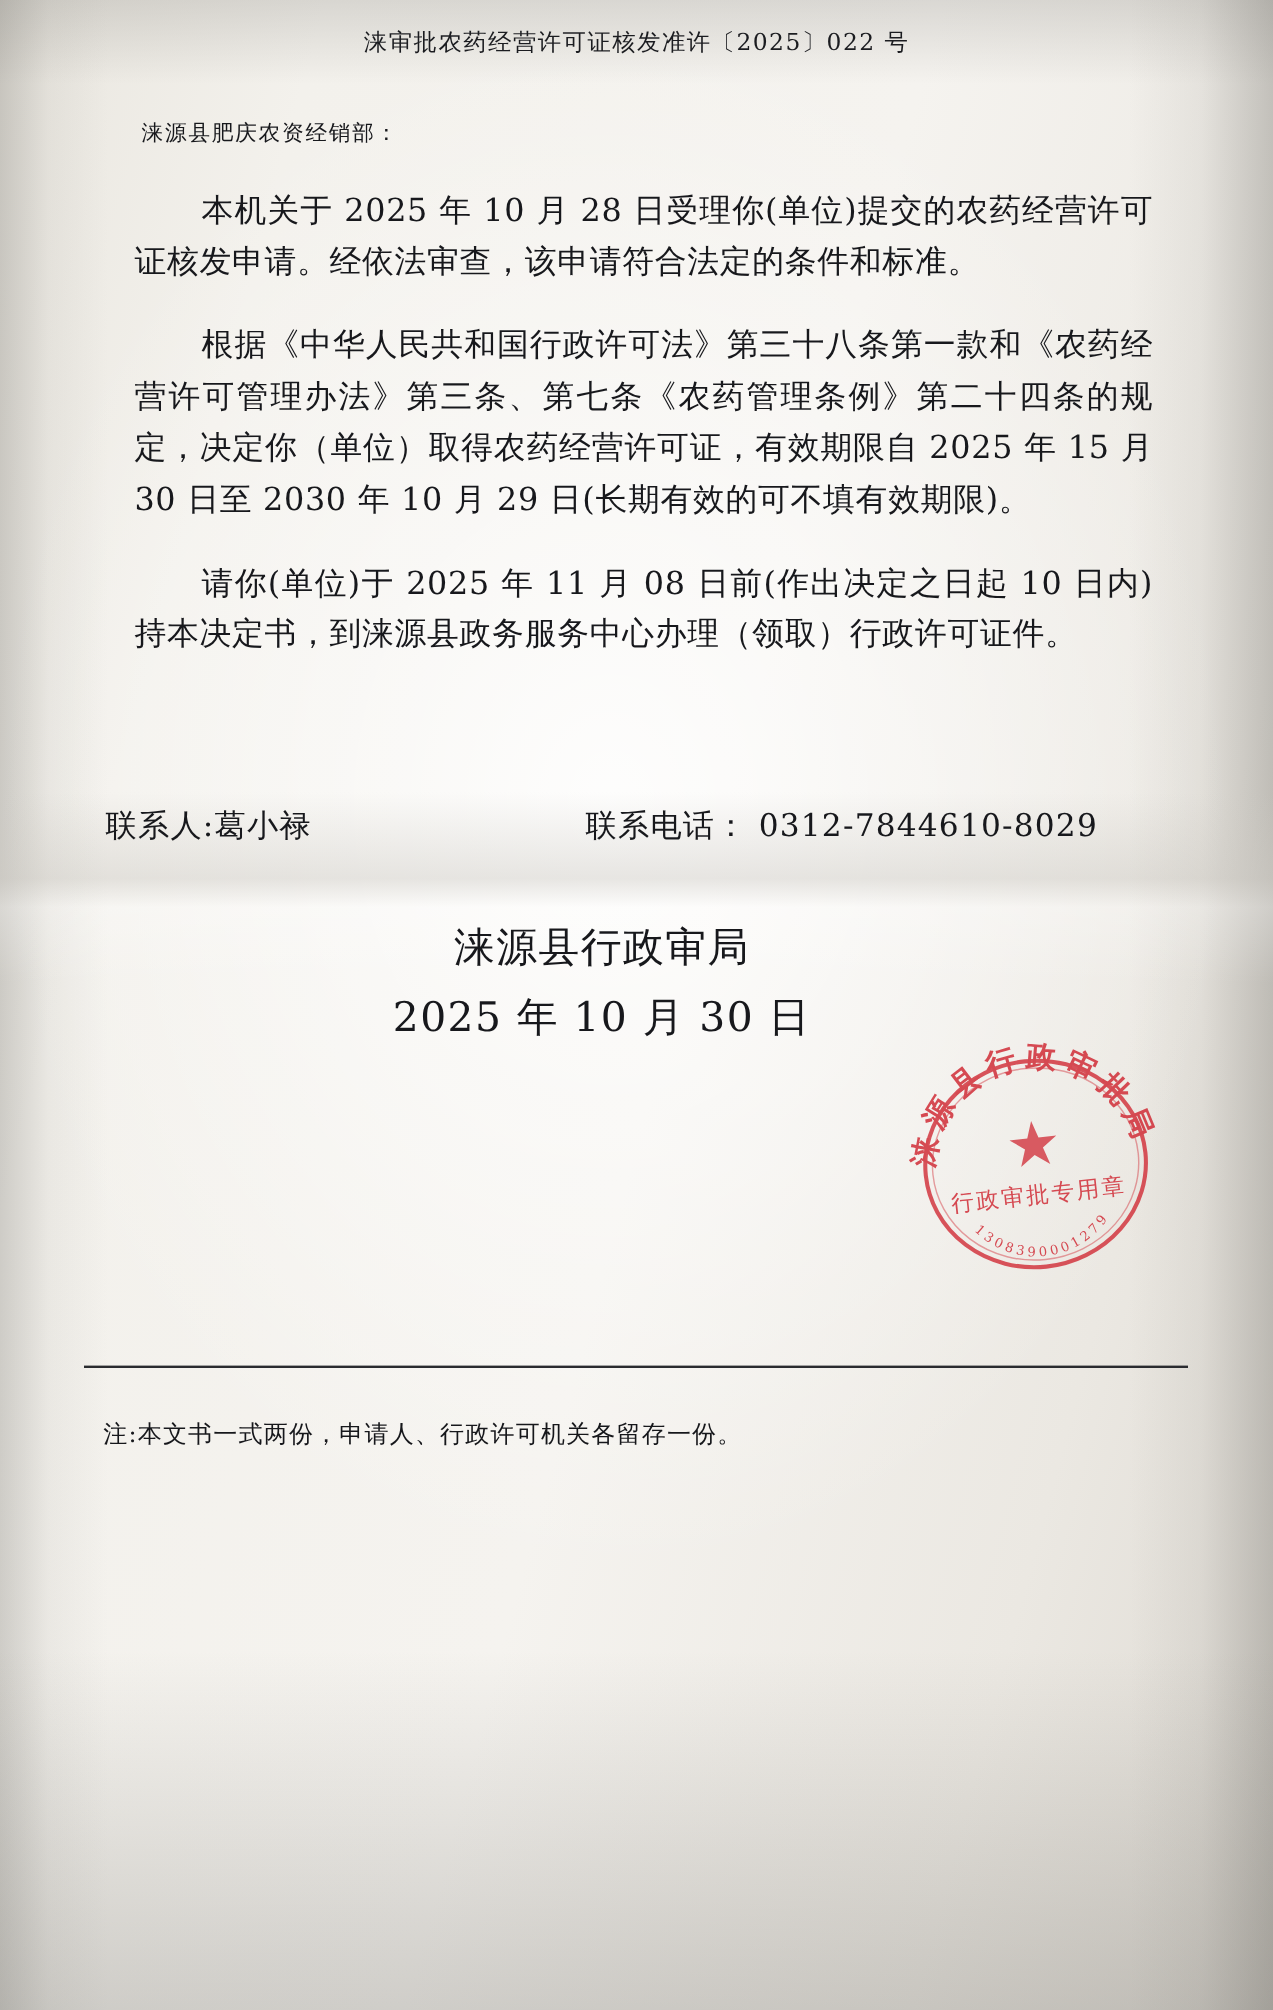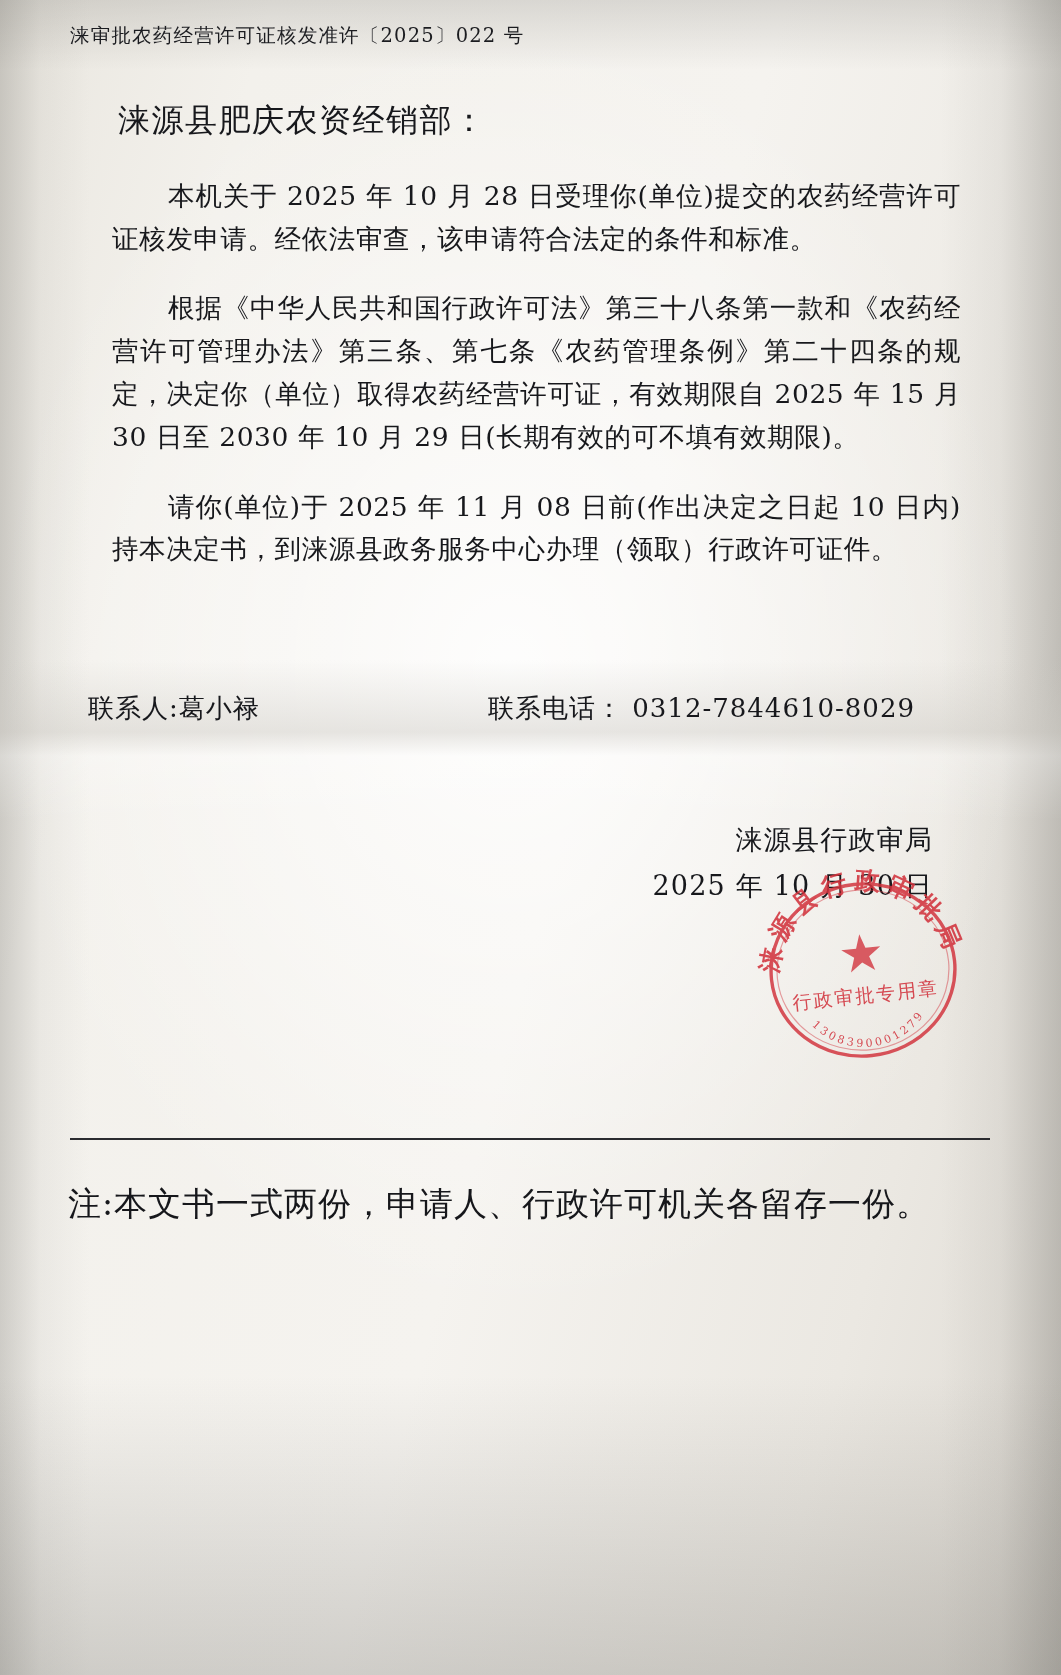--- a/index.html
+++ b/index.html
@@ -59,29 +59,30 @@
     padding-top: 72px;
     text-align: center;
     font-size: 40px;
     font-weight: 700;
     letter-spacing: 5px;
     color: #121317;
     font-family: "DejaVu Serif", "Liberation Serif", serif;
   }
   .docnum {
     margin-top: 22px;
+    text-align: center;
     font-size: 19.5px;
     letter-spacing: 1.2px;
     color: #1b1c20;
   }
 
   .addressee {
     margin-top: 50px;
     padding-left: 48px;
-    font-size: 32px;
+    font-size: 18px;
     letter-spacing: 1.5px;
   }
 
   .body-para {
     margin-top: 32px;
     font-size: 26.5px;
     line-height: 1.62;
     letter-spacing: 0.6px;
     text-align: justify;
     text-justify: inter-ideograph;
@@ -97,24 +98,24 @@
     display: flex;
     align-items: flex-end;
     padding-left: 18px;
     font-size: 26px;
     letter-spacing: 1px;
   }
   .contact-person { width: 400px; }
   .contact-phone { flex: 1; }
 
   .signature {
-    margin-top: 91px;
-    text-align: right;
+    margin-top: 56px;
+    text-align: center;
     padding-right: 58px;
-    font-size: 27px;
+    font-size: 34px;
     line-height: 1.7;
     letter-spacing: 1.2px;
   }
 
   
   #seal {
     position: absolute;
     left: 748px;
     top: 862px;
     width: 230px;
@@ -128,24 +129,24 @@
     position: absolute;
     left: 70px;
     top: 1138px;
     width: 920px;
     height: 0;
     border-top: 2px solid #2a2b2f;
     z-index: 2;
   }
   .footnote {
     position: absolute;
-    left: 68px;
+    left: 86px;
     top: 1182px;
     width: 930px;
-    font-size: 33px;
+    font-size: 20px;
     letter-spacing: 1px;
     z-index: 2;
     color: #16171b;
   }
 
   
   .ghost {
     position: absolute;
     z-index: 1;
     color: rgba(120,122,128,0.16);

